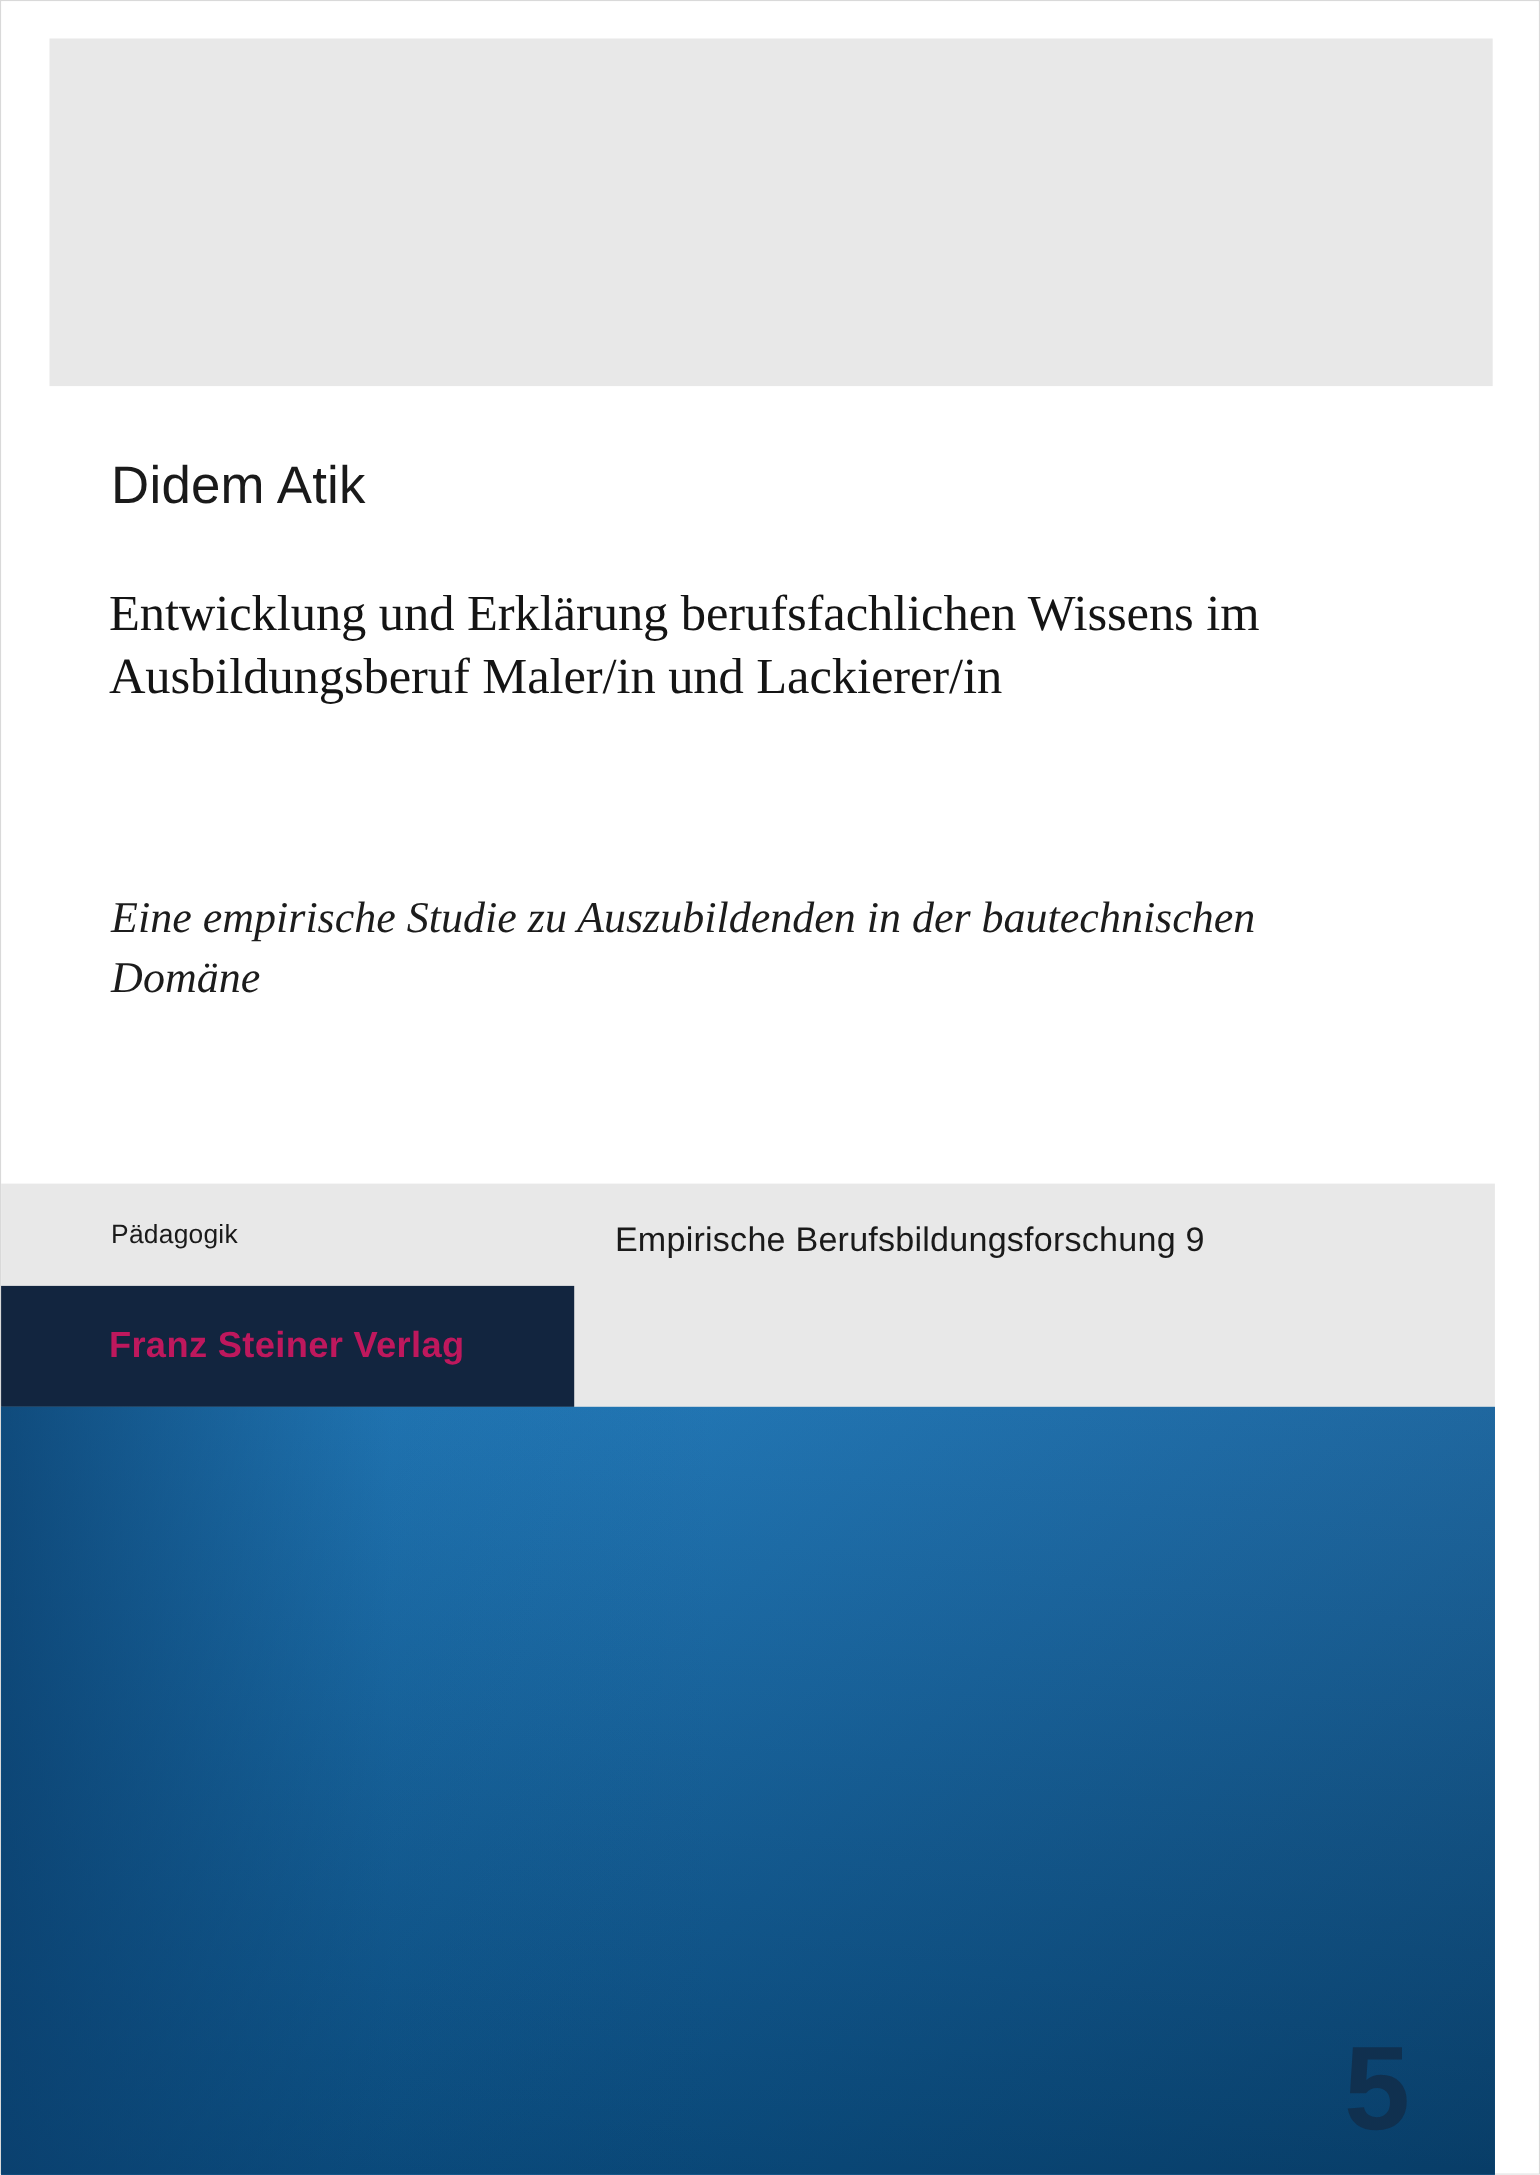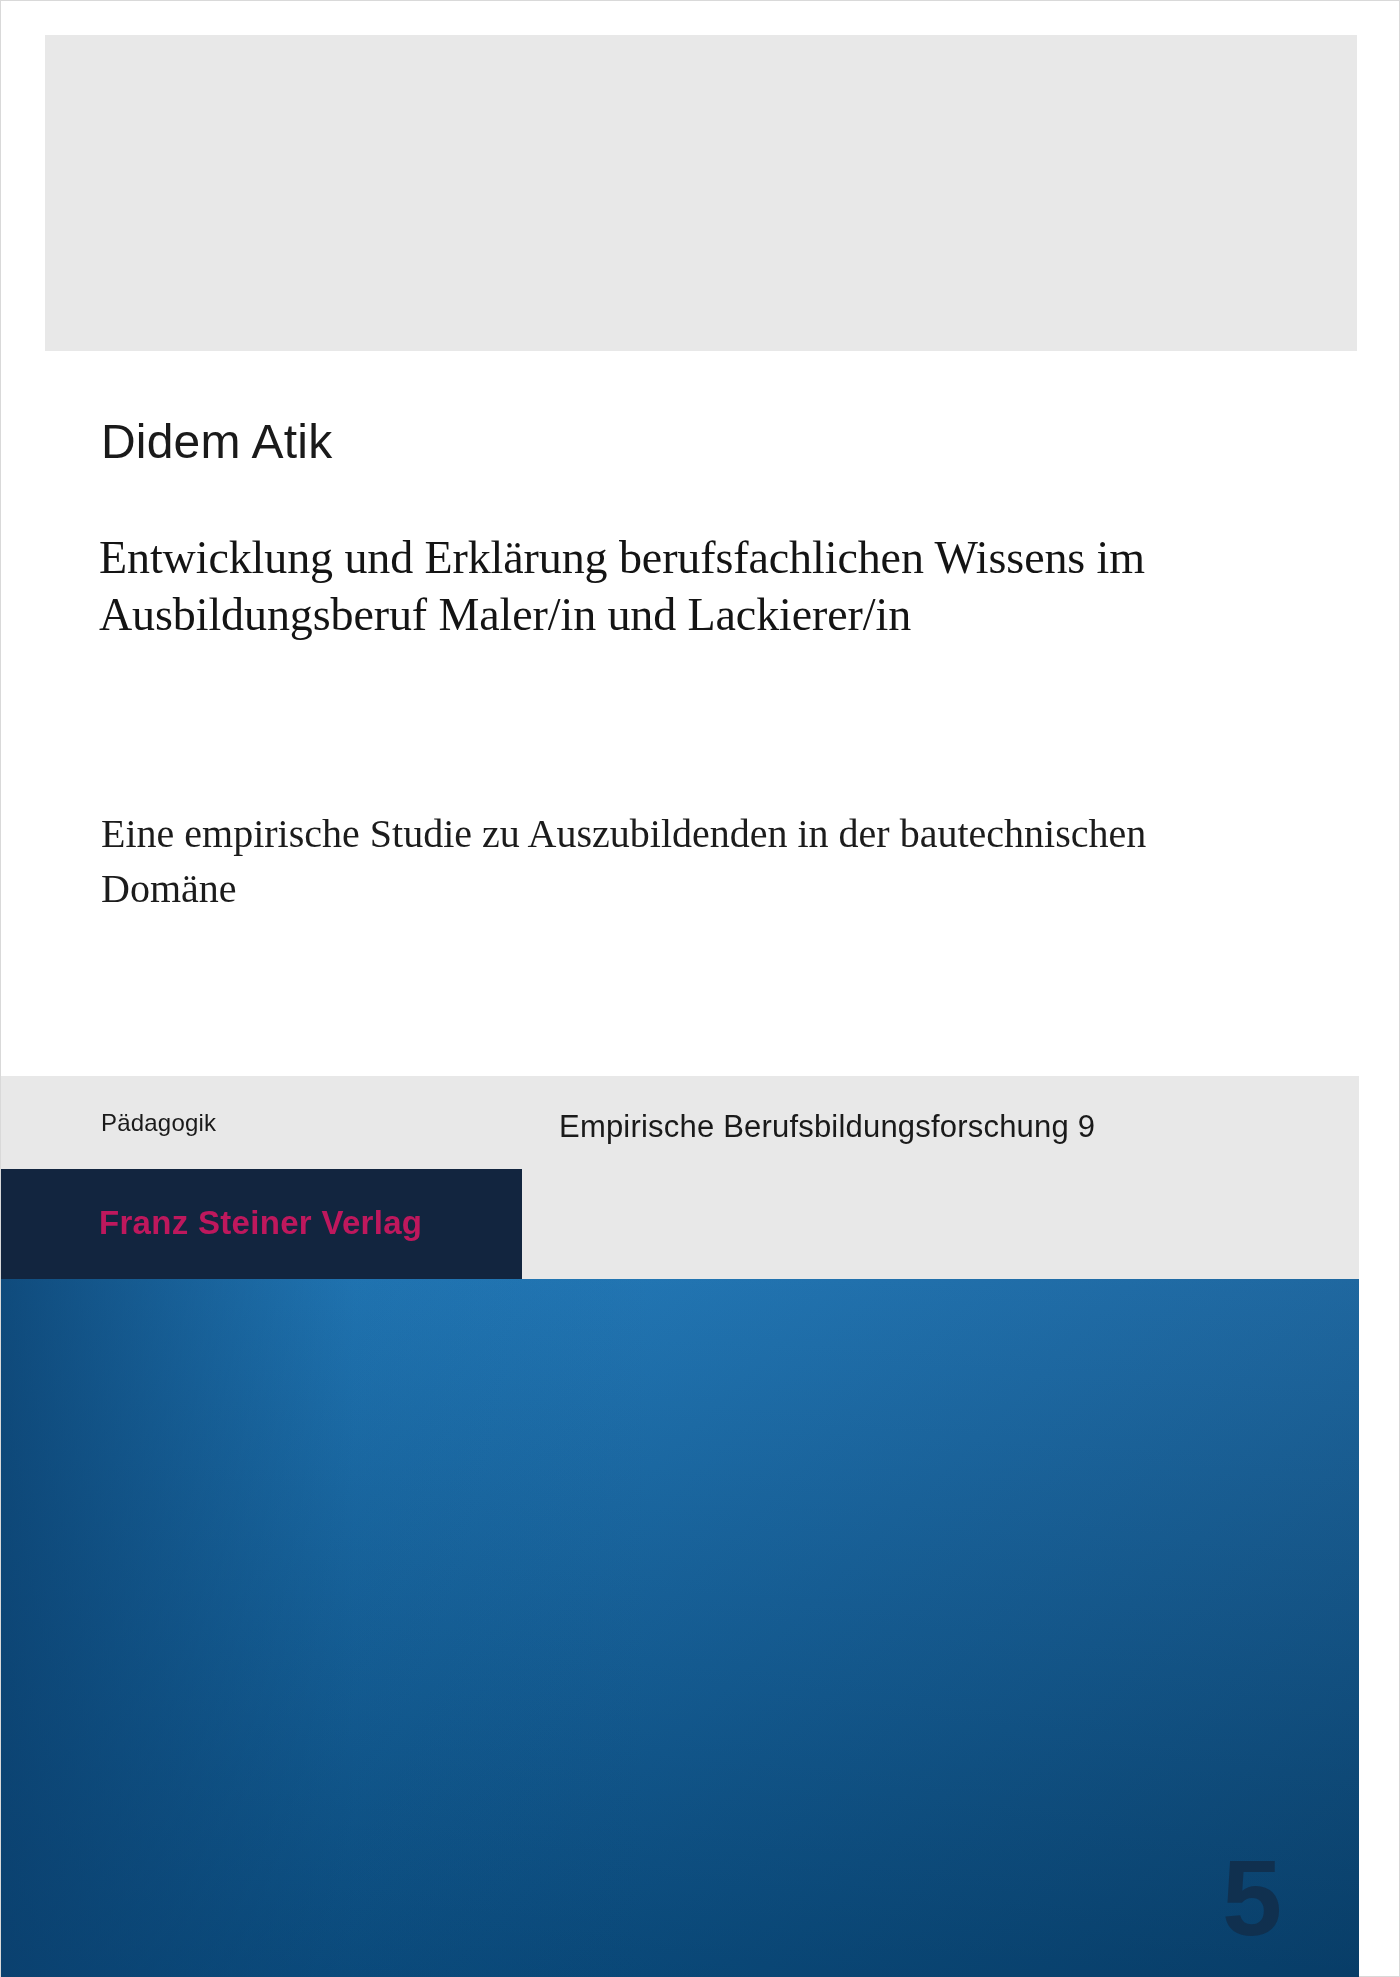--- a/index.html
+++ b/index.html
@@ -66,20 +66,21 @@
   
   .subtitle {
     position: absolute;
     left: 100px;
     top: 805px;
     width: 1100px;
     font-family: "Liberation Serif", serif;
     font-size: 40px;
     line-height: 1.38;
     color: #1c1c1c;
+    font-style: italic;
   }
 
   
   .series-band {
     position: absolute;
     left: 0;
     top: 1075px;
     width: 1358px;
     height: 208px;
     background: #e8e8e8;

